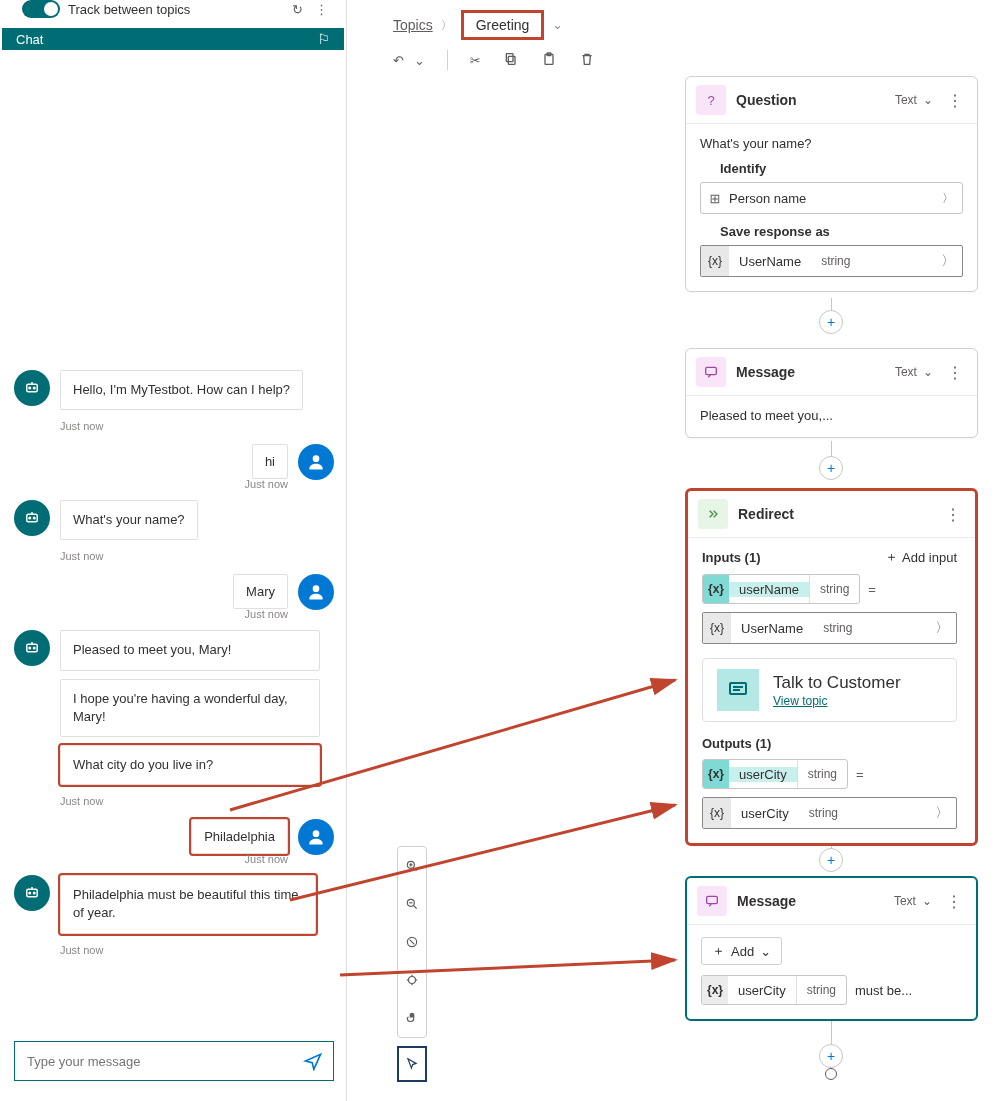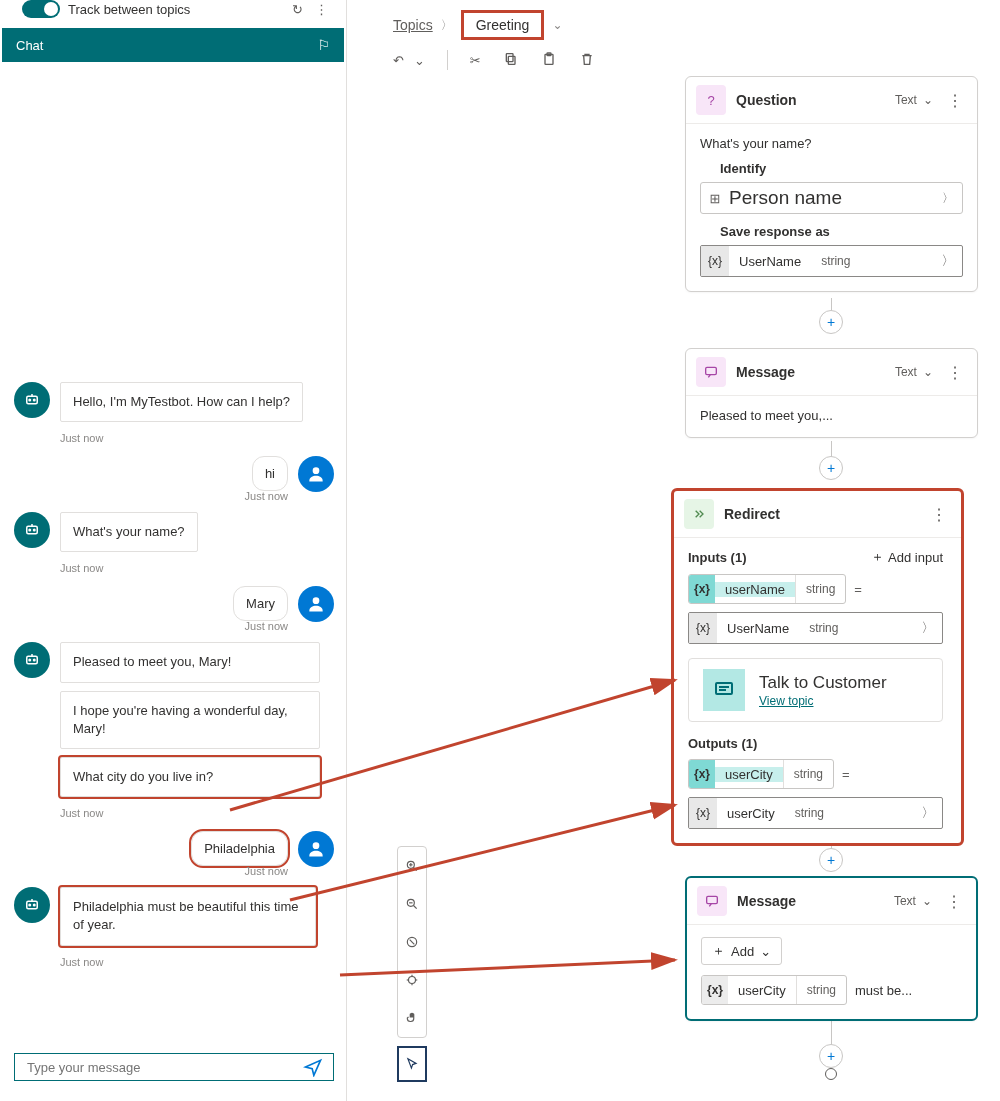--- a/index.html
+++ b/index.html
@@ -8,36 +8,36 @@
 
 .left-panel { position: absolute; left: 0; top: 0; width: 347px; height: 1101px; border-right: 1px solid #e1dfdd; display: flex; flex-direction: column; }
 .lp-header { display: flex; align-items: center; justify-content: space-between; padding: 18px 18px 12px 22px; }
 .lp-title { font-size: 18px; font-weight: 600; }
 .lp-close { font-size: 20px; color: #605e5c; cursor: pointer; }
 .lp-toolbar { display: flex; align-items: center; justify-content: space-between; padding: 0 18px 10px 22px; }
 .lp-toggle-row { display: flex; align-items: center; gap: 8px; }
 .lp-toggle { width: 38px; height: 18px; background: #006d75; border-radius: 10px; position: relative; }
 .lp-toggle::after { content: ""; position: absolute; right: 2px; top: 2px; width: 14px; height: 14px; background: #fff; border-radius: 50%; }
 .lp-toolbar-icons { display: flex; align-items: center; gap: 12px; color: #605e5c; }
-.lp-chat-bar { background: #006d75; color: #fff; display: flex; justify-content: space-between; align-items: center; padding: 8px 14px; margin: 0 2px; height: 34px; }
+.lp-chat-bar { background: #006d75; color: #fff; display: flex; justify-content: space-between; align-items: center; padding: 8px 14px; margin: 0 2px; height: 22px; }
 .lp-chat-bar .flag { font-size: 14px; }
 .lp-messages { flex: 1; padding: 0 12px 0 14px; overflow: hidden; position: relative; }
 .msg-group-bot { display: flex; gap: 10px; margin-top: 10px; }
 .bot-avatar { width: 36px; height: 36px; border-radius: 50%; background: #006d75; display: flex; align-items: center; justify-content: center; color: #fff; flex-shrink: 0; }
 .bot-avatar svg { width: 18px; height: 18px; }
 .msg-stack { display: flex; flex-direction: column; gap: 8px; max-width: 260px; }
 .bot-bubble { background: #fff; border: 1px solid #e1dfdd; padding: 10px 12px; font-size: 13px; line-height: 1.4; border-radius: 2px; }
 .timestamp { font-size: 11px; color: #8a8886; margin-top: 2px; }
 .msg-group-user { display: flex; justify-content: flex-end; align-items: flex-start; gap: 10px; margin-top: 12px; }
 .user-col { display: flex; flex-direction: column; align-items: flex-end; gap: 4px; }
-.user-bubble { background: #fff; border: 1px solid #e1dfdd; padding: 9px 12px; font-size: 13px; border-radius: 12px; }
+.user-bubble { background: #fff; border: 1px solid #e1dfdd; padding: 9px 12px; font-size: 13px; border-radius: 2px; }
 .user-avatar { width: 36px; height: 36px; border-radius: 50%; background: #0078d4; display: flex; align-items: center; justify-content: center; color: #fff; flex-shrink: 0; }
 .user-avatar svg { width: 20px; height: 20px; }
 .user-ts { font-size: 11px; color: #8a8886; margin-right: 46px; text-align: right; margin-top: -2px; }
-.lp-input-row { display: flex; align-items: center; border: 1px solid #006d75; margin: 8px 12px 20px 14px; height: 28px; }
+.lp-input-row { display: flex; align-items: center; border: 1px solid #006d75; margin: 8px 12px 20px 14px; height: 40px; }
 .lp-input { flex: 1; border: none; outline: none; padding: 0 12px; font-size: 13px; height: 100%; }
 .lp-send { width: 40px; height: 100%; display: flex; align-items: center; justify-content: center; color: #0078d4; }
 .lp-send svg { width: 20px; height: 20px; }
 
 
 .hl { outline: 2px solid #c1442e; }
 
 
 .right-panel { position: absolute; left: 347px; top: 0; right: 0; bottom: 0; background: #fff; }
 .breadcrumb { display: flex; align-items: center; gap: 8px; padding: 10px 18px 6px 46px; font-size: 14px; color: #605e5c; }
@@ -53,21 +53,21 @@
 .node { position: absolute; background: #fff; border: 1px solid #d2d0ce; border-radius: 6px; box-shadow: 0 1px 2px rgba(0,0,0,0.04); }
 .node-head { display: flex; align-items: center; gap: 10px; padding: 8px 10px; border-bottom: 1px solid #edebe9; }
 .nh-icon { width: 30px; height: 30px; border-radius: 4px; display: flex; align-items: center; justify-content: center; }
 .nh-title { flex: 1; font-weight: 600; font-size: 14px; }
 .nh-meta { display: flex; align-items: center; gap: 6px; color: #605e5c; font-size: 12px; }
 .nh-dots { color: #605e5c; padding: 0 4px; font-size: 16px; }
 .node-body { padding: 12px 14px 14px 14px; }
 .sect-label { font-weight: 600; font-size: 13px; margin: 10px 0 6px 0; padding-left: 20px; }
 .field-row { display: flex; align-items: center; border: 1px solid #c8c6c4; border-radius: 3px; height: 32px; overflow: hidden; }
 .field-row .lead-icon { width: 28px; display: flex; align-items: center; justify-content: center; color: #605e5c; font-size: 13px; }
-.field-row .txt { flex: 1; font-size: 19px; }
+.field-row .txt { flex: 1; font-size: 13px; }
 .field-row .chev-right { width: 28px; text-align: center; color: #605e5c; font-size: 12px; }
 .chip { display: inline-flex; align-items: center; height: 30px; border: 1px solid #c8c6c4; border-radius: 3px; overflow: hidden; background: #fff; }
 .chip .chip-icon { width: 26px; height: 100%; display: flex; align-items: center; justify-content: center; font-size: 12px; font-weight: 600; }
 .chip .chip-name { padding: 0 10px; font-size: 13px; }
 .chip .chip-type { padding: 0 10px; font-size: 12px; color: #605e5c; border-left: 1px solid #e1dfdd; height: 100%; display: flex; align-items: center; }
 .chip-gray .chip-icon { background: #ececec; }
 .chip-teal .chip-icon { background: #7fd9d4; }
 .chip-teal .chip-name { background: #c7efec; }
 .var-full { display: flex; align-items: center; height: 32px; border: 1px solid #8a8886; border-radius: 2px; overflow: hidden; }
 .var-full .chip-icon { width: 28px; height: 100%; background: #e8e8e8; display: flex; align-items: center; justify-content: center; font-size: 12px; }
@@ -315,21 +315,21 @@
             <span>⌄</span>
           </div>
         <div class="nh-dots">⋮</div>
       </div>
       <div class="node-body">
         <div>Pleased to meet you,...</div>
       </div>
     </div>
     <div class="plus-node" style="left:472px; top:380px">+</div>
 
-    <div class="redirect-card" style="left:324px; top:412px; width:293px;">
+    <div class="redirect-card" style="left:338px; top:412px; width:293px;">
       <div class="redirect-head">
         <div class="nh-icon">
             <svg viewBox="0 0 24 24" width="16" height="16" fill="none" stroke="currentColor" stroke-width="2">
               <path d="M7 17l5-5-5-5M13 17l5-5-5-5"></path>
             </svg>
           </div>
         <div class="nh-title">Redirect</div>
         <div class="nh-dots">⋮</div>
       </div>
       <div class="redirect-body">

